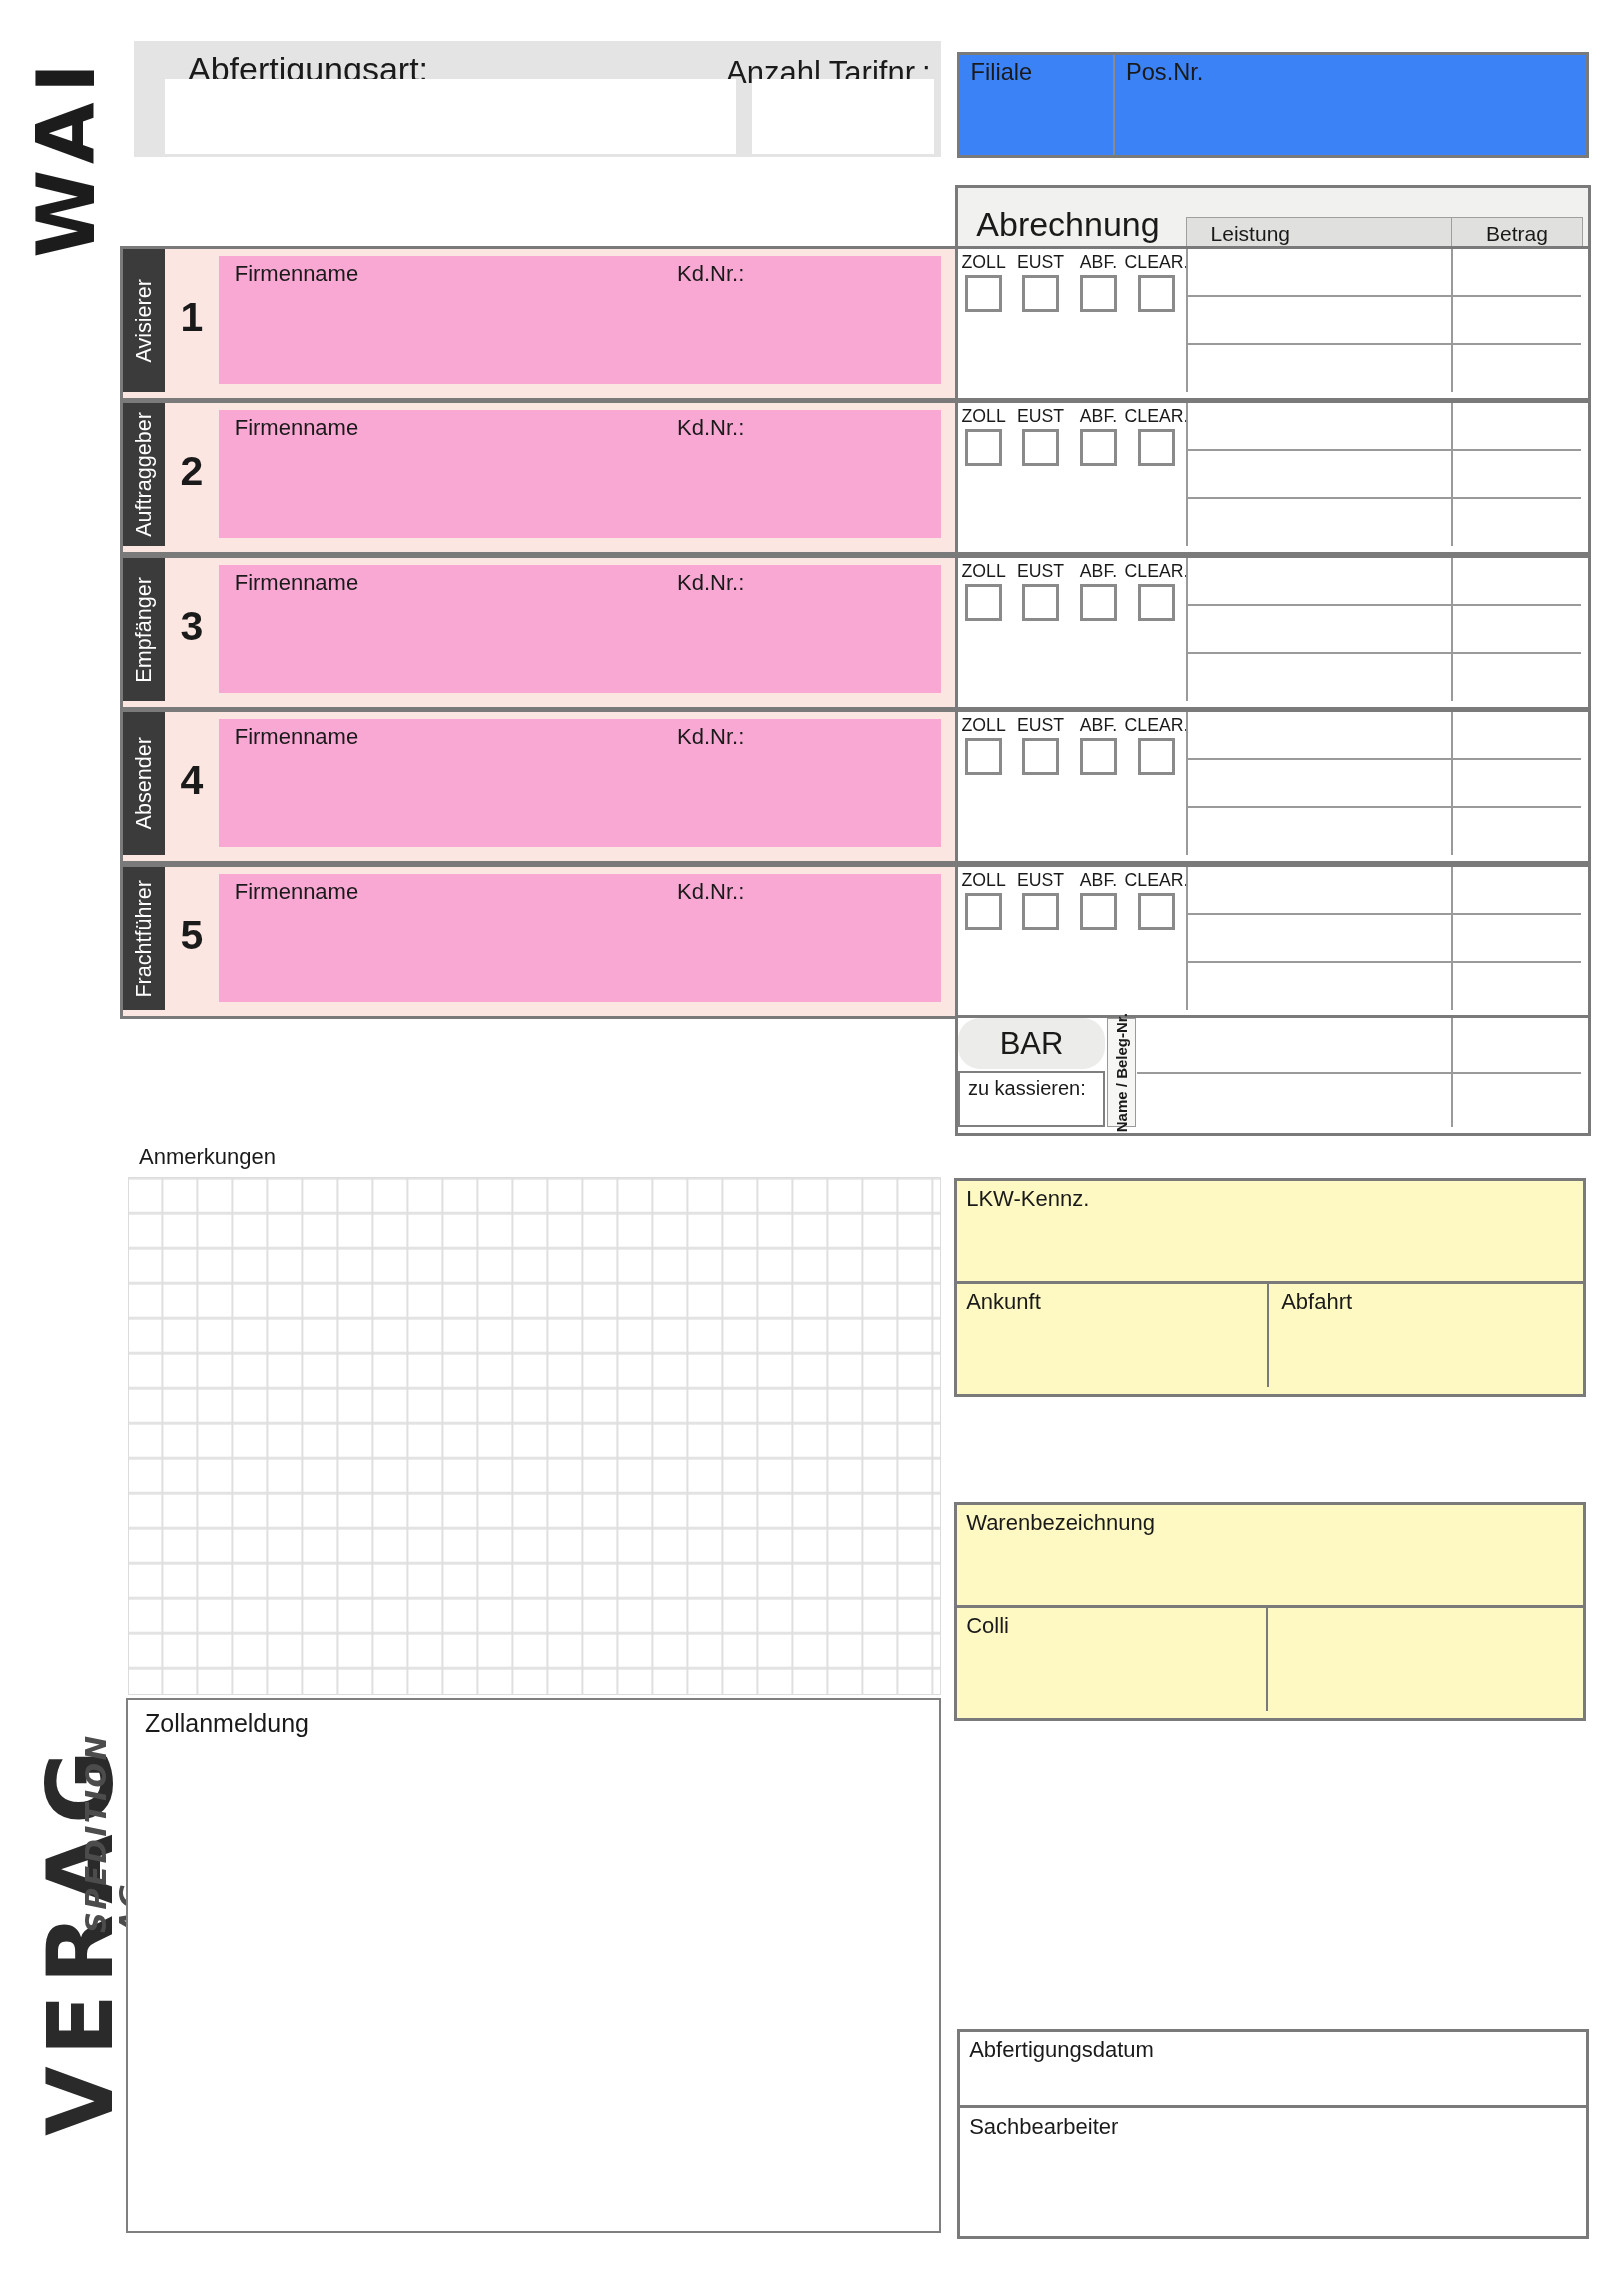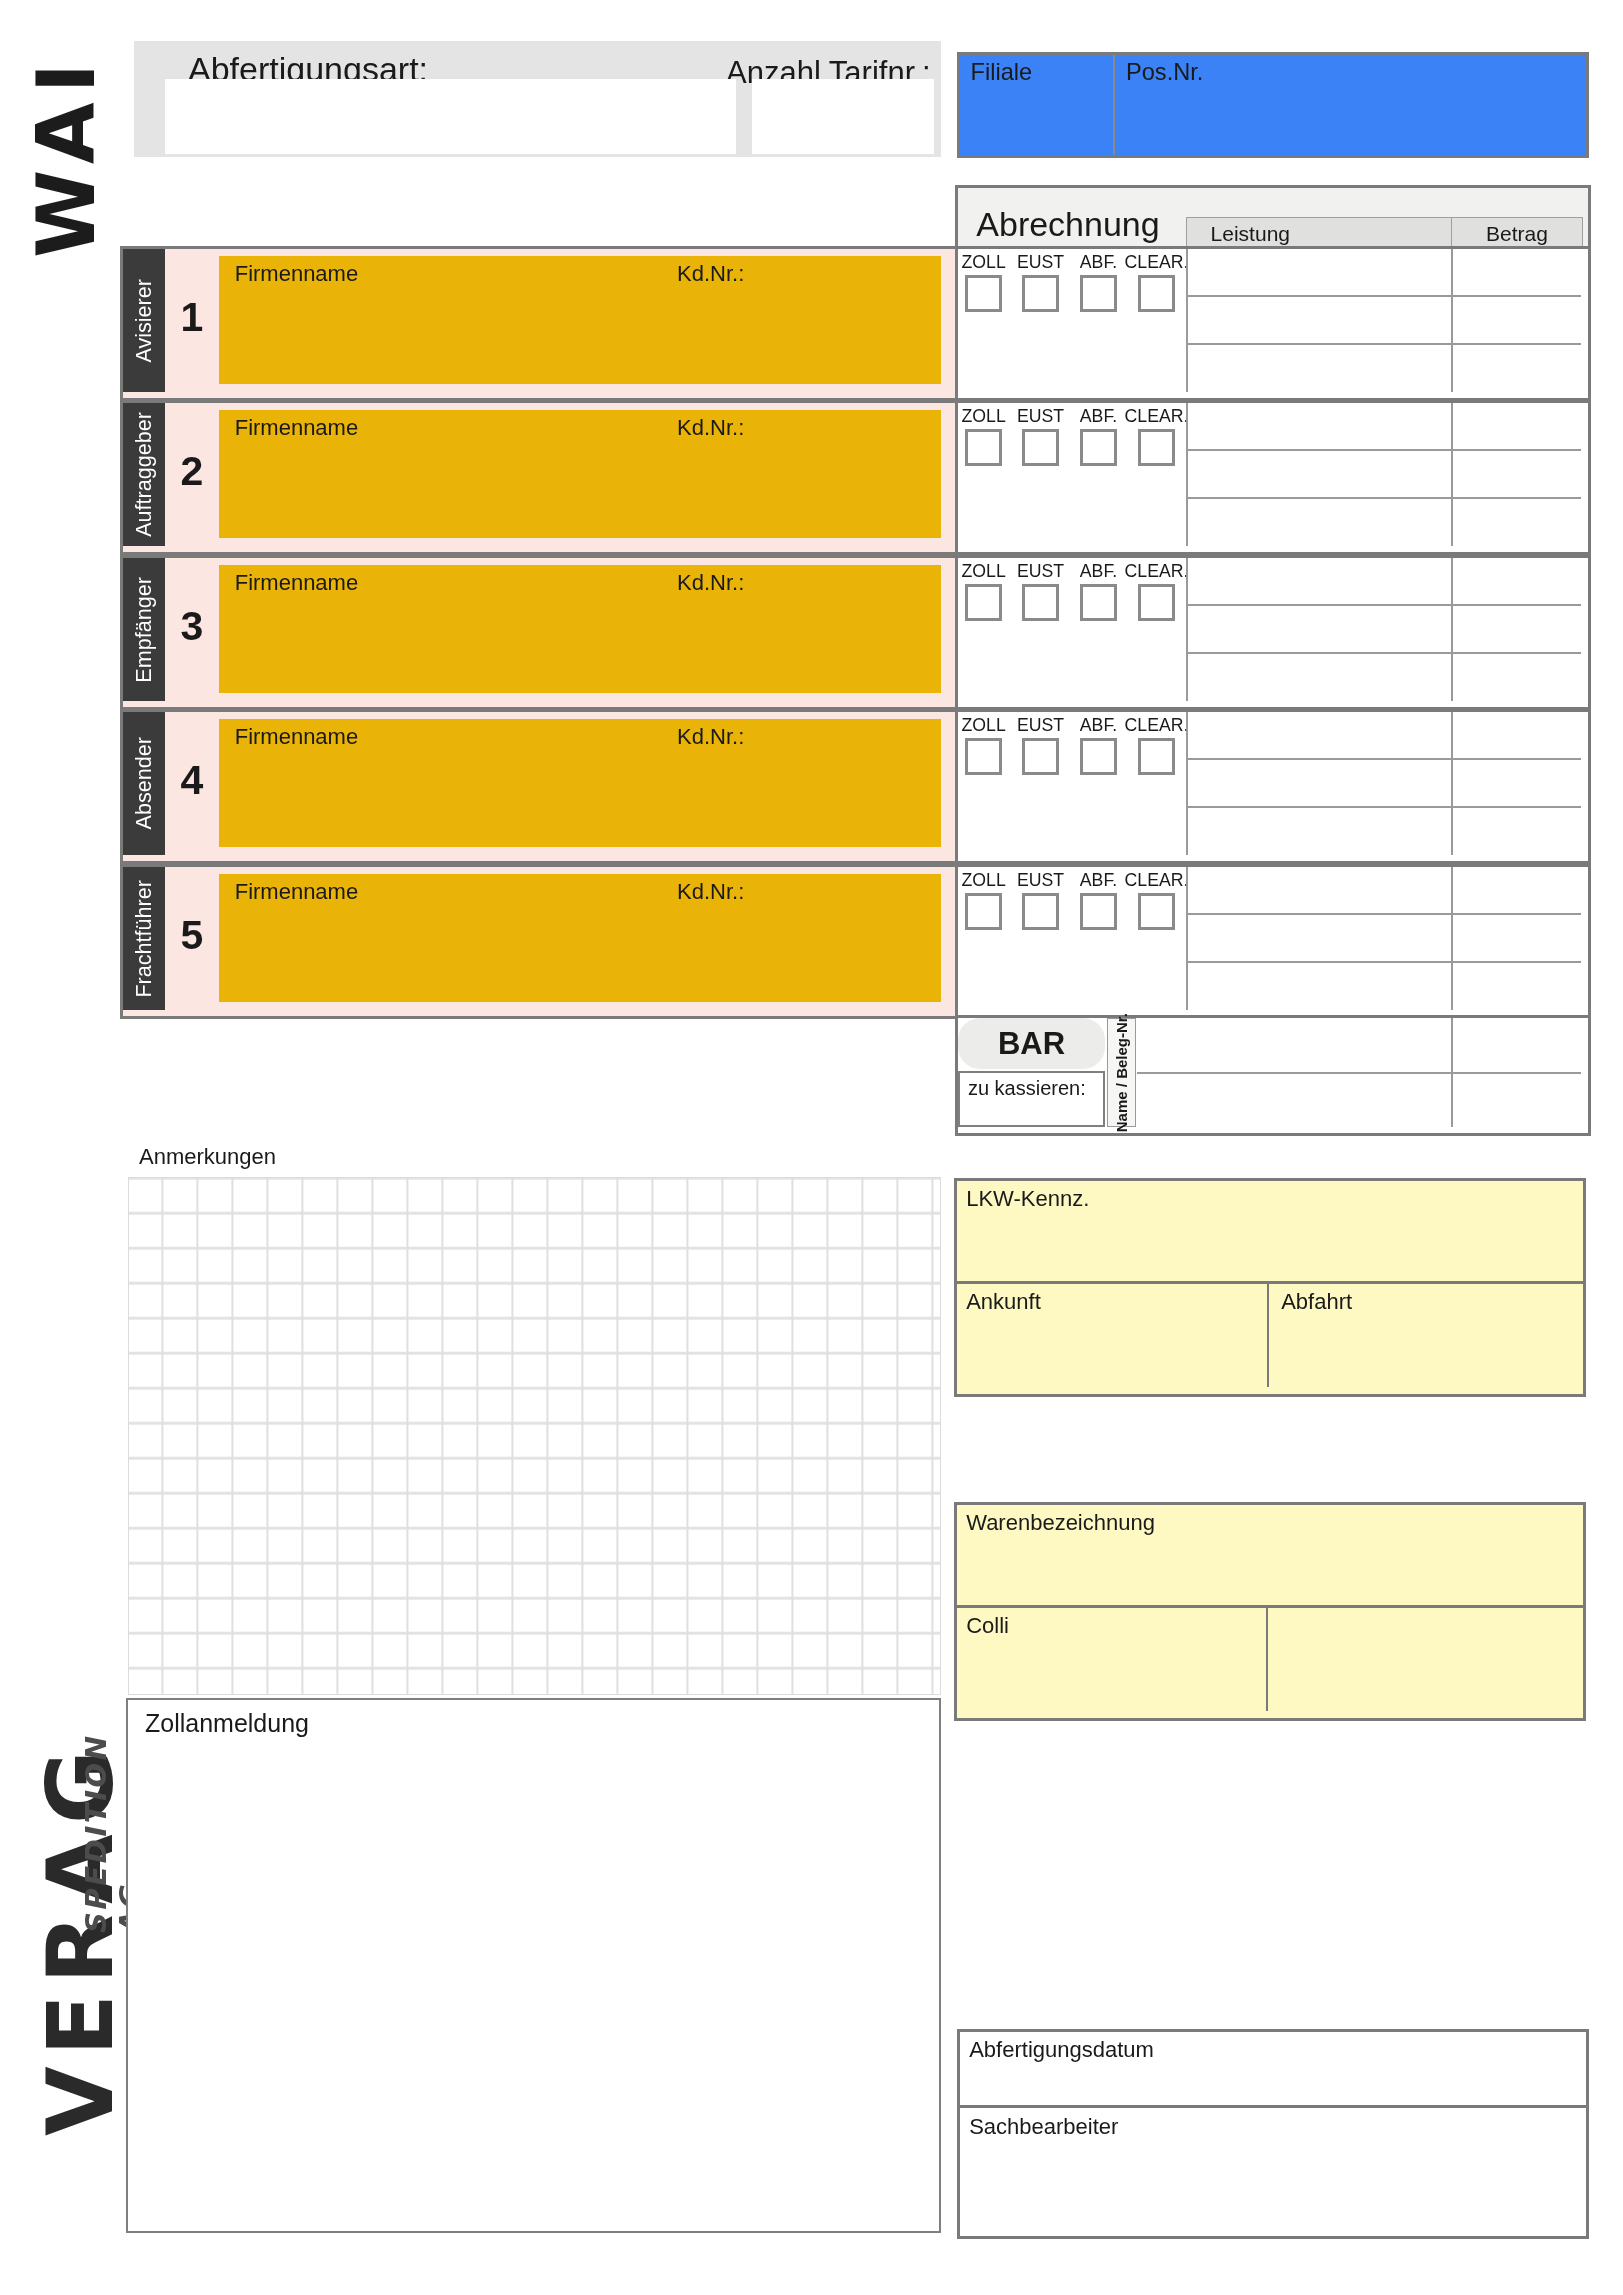--- a/index.html
+++ b/index.html
@@ -31,35 +31,35 @@
   .hcell{top:29.4px;height:31px;background:#e0e0de;border:1.3px solid #9f9f9f;border-bottom:none;
          display:flex;align-items:center;font-size:21px;}
   .hcell.leist{left:228px;width:266px;padding-left:23.6px;}
   .hcell.betr{left:493px;width:130px;justify-content:center;padding-left:0;}
   
   .secL{left:120px;width:832px;height:149px;border:3.3px solid #7a7a7a;background:#fbe6e2;}
   .role{left:0;top:0;width:42px;height:143px;background:#3b3b3b;display:flex;align-items:center;justify-content:center;}
   .role span{color:#ffffff;font-size:21.6px;white-space:nowrap;}
   .num{left:42px;top:0;width:54px;height:137px;display:flex;align-items:center;justify-content:center;
        font-size:41px;font-weight:bold;}
-  .fbox{left:96px;top:7.2px;width:722px;height:128px;background:#eab308;}
+  .fbox{left:96px;top:7.2px;width:722px;height:128px;background:#f9a8d4;}
   .fn{left:15.7px;top:5.2px;font-size:22px;}
   .kd{left:458px;top:5.2px;font-size:22px;}
   .secR{left:955px;width:630px;height:149px;border:3.3px solid #7a7a7a;background:#ffffff;}
   .cbg{top:0;width:37px;height:72px;}
   .cbg .cl{position:absolute;top:2.6px;left:50%;transform:translateX(-50%);font-size:17.7px;white-space:nowrap;}
   .cbg .cb{position:absolute;top:26px;left:0;width:37px;height:37px;border:3.3px solid #8a8a8a;background:#fff;box-sizing:border-box;}
   .lcol{left:228px;top:0;width:266px;height:143px;border-left:2px solid #9a9a9a;box-sizing:border-box;}
   .bcol{left:493px;top:0;width:130px;height:143px;border-left:2px solid #9a9a9a;box-sizing:border-box;}
   .rrow{width:100%;height:48px;box-sizing:border-box;border-bottom:2px solid #9a9a9a;}
   .rrow.last{border-bottom:none;height:47px;}
   
   .barblk{left:955px;top:1015px;width:630px;height:115px;border:3.3px solid #7a7a7a;background:#fff;}
   .barbox{left:0;top:0;width:147px;height:51px;background:#ececea;display:flex;align-items:center;justify-content:center;
-          font-size:31px;font-weight:bold;border-radius:22px;}
+          font-size:31px;font-weight:normal;border-radius:22px;}
   .zukass{left:0;top:53px;width:147px;height:56px;border:2.6px solid #7f7f7f;box-sizing:border-box;background:#fff;}
   .zukass span{position:absolute;left:7.9px;top:3.9px;font-size:20px;}
   .nstrip{left:149px;top:0;width:29px;height:109px;background:#f6f6f4;border:1.3px solid #9a9a9a;box-sizing:border-box;
           display:flex;align-items:center;justify-content:center;}
   .nstrip span{font-size:15px;font-weight:bold;white-space:nowrap;}
   .bar-hdiv{left:179px;top:54px;width:444px;height:2px;background:#9a9a9a;}
   .bar-vdiv{left:493px;top:0;width:2px;height:109px;background:#9a9a9a;}
   
   .anm-lbl{left:139px;top:1144px;font-size:22px;}
   .grid{left:128px;top:1177px;width:813px;height:518px;border:1.3px solid #dcdcdc;box-sizing:border-box;background:

